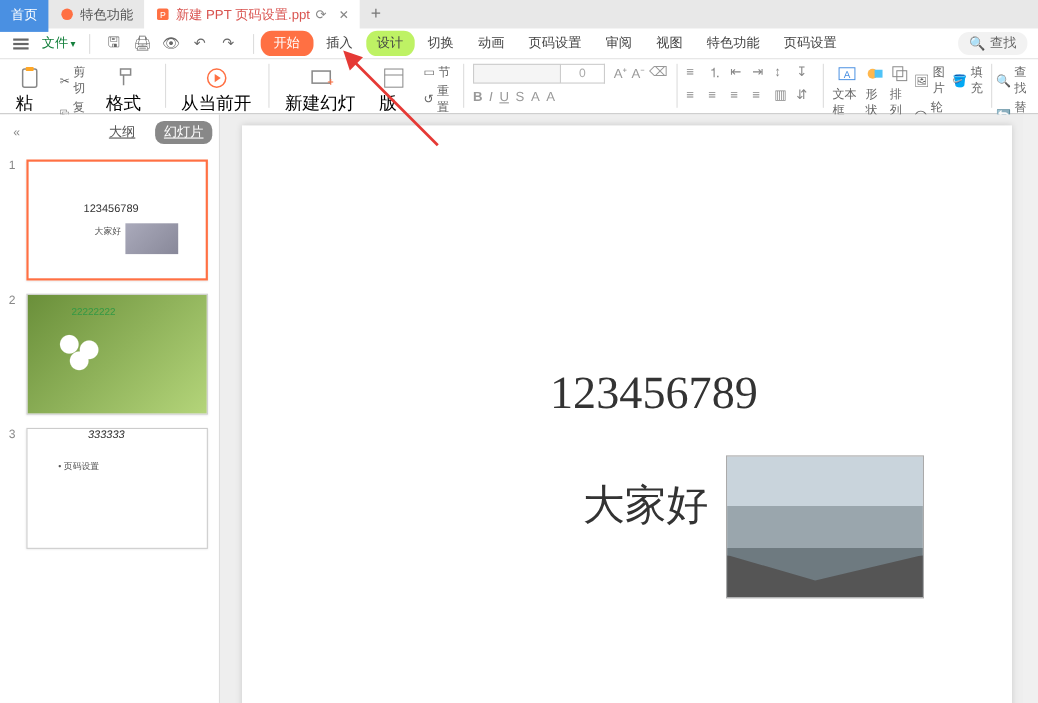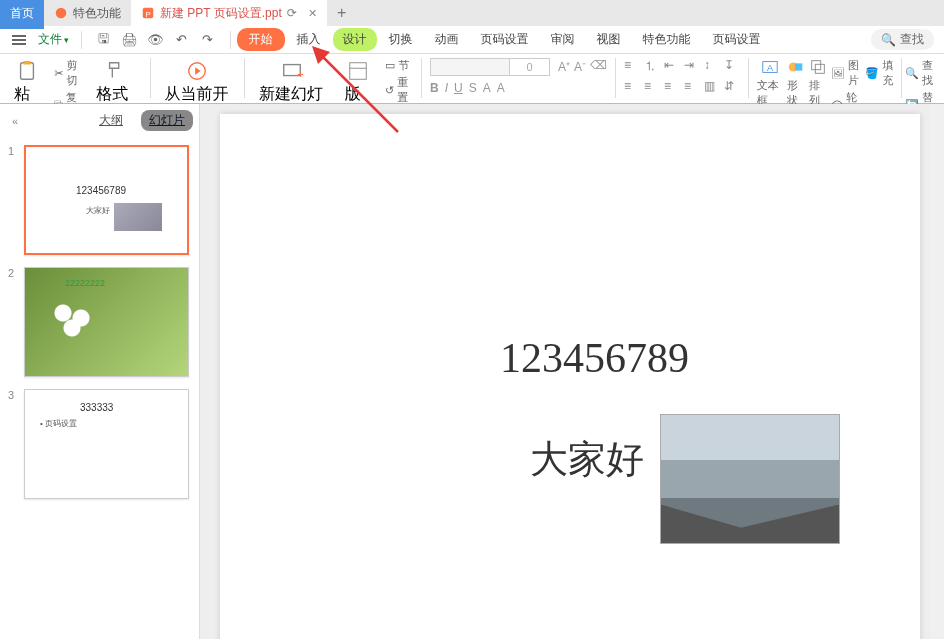--- a/index.html
+++ b/index.html
@@ -41,35 +41,35 @@
   .para-btns { display: grid; grid-template-columns: repeat(6, 16px); gap: 4px; font-size: 12px; color: #888; }
   .right-tools { display: flex; gap: 4px; margin-left: auto; }
   .right-tool { display: flex; flex-direction: column; align-items: center; font-size: 11px; color: #666; gap:2px; }
   .right-tool .ic { width: 18px; height: 18px; }
 
   
   .main { display: flex; height: calc(639px - 26px - 28px - 50px); }
   .sidepanel { width: 200px; background: #fff; border-right: 1px solid #ddd; display: flex; flex-direction: column; }
   .side-tabs { display: flex; justify-content: center; gap: 10px; padding: 6px; font-size: 12px; color: #555; align-items:center; }
   .side-tab { padding: 2px 8px; cursor: pointer; text-decoration: underline; }
-  .side-tab.active { background: #888; color: #0f172a; border-radius: 8px; }
+  .side-tab.active { background: #888; color: #ffffff; border-radius: 8px; }
   .side-collapse { font-size: 11px; color: #888; margin-right: auto; margin-left:6px; cursor:pointer; }
   .thumbs { flex: 1; overflow-y: auto; padding: 8px; }
   .thumb-row { display: flex; gap: 6px; margin-bottom: 12px; }
   .thumb-num { font-size: 11px; color: #888; width: 10px; }
   .thumb { width: 165px; height: 110px; background: #fff; border: 1px solid #ccc; position: relative; box-shadow: 0 1px 2px rgba(0,0,0,0.1); }
   .thumb.selected { border: 2px solid #ff7043; }
   .thumb .t-title { position: absolute; top: 38px; left: 50px; font-size: 10px; color: #333; }
   .thumb .t-sub { position: absolute; top: 58px; left: 60px; font-size: 8px; color: #555; }
   .thumb .t-img { position: absolute; top: 56px; left: 88px; width: 48px; height: 28px; background: linear-gradient(135deg,#aab,#889); }
   .thumb.flower { background: linear-gradient(135deg,#6a8f3a,#b4d57a); }
   .thumb.flower::after { content:""; position:absolute; left:20px; top:30px; width:60px; height:50px; background: radial-gradient(circle at 30% 30%, #fff 0 8px, transparent 9px), radial-gradient(circle at 60% 40%, #fff 0 8px, transparent 9px), radial-gradient(circle at 45% 60%, #fff 0 8px, transparent 9px); }
   .thumb.flower .ftext { position:absolute; top:10px; left:40px; font-size:9px; color:#394; }
-  .thumb .t3-title { position:absolute; top:12px; left:55px; font-size:10px; color:#333; }
-  .thumb .t3-bullet { position:absolute; top:28px; left:15px; font-size:8px; color:#555; }
+  .thumb .t3-title { position:absolute; top:0; left:55px; font-size:10px; color:#333;font-style:italic; }
+  .thumb .t3-bullet { position:absolute; top:28px; left:28px; font-size:8px; color:#555; }
 
   .canvas-area { flex: 1; background: #eee; position: relative; overflow: hidden; }
   .canvas-scroll { position: absolute; left: 20px; top: 0; right: 0; bottom: 0; }
   .slide-canvas { position: absolute; left: 0; top: 10px; width: 700px; height: 620px; background: #fff; box-shadow: 0 0 6px rgba(0,0,0,0.15); }
   .slide-title { position: absolute; left: 280px; top: 220px; font-size: 42px; color: #333; font-family: "SimSun", serif; }
   .slide-sub { position: absolute; left: 310px; top: 320px; font-size: 38px; color: #333; font-family: "SimSun", serif; }
   .slide-img { position: absolute; left: 440px; top: 300px; width: 180px; height: 130px; background: linear-gradient(180deg,#c9d4dc 0 35%, #9aa6ad 35% 65%, #6e7a80 65% 100%); border:1px solid #aaa; }
   .slide-img::before { content:""; position:absolute; left:0; top:70%; width:100%; height:30%; background:#555; clip-path: polygon(0 100%, 100% 100%, 100% 0, 45% 60%, 0 0); }
 
   

